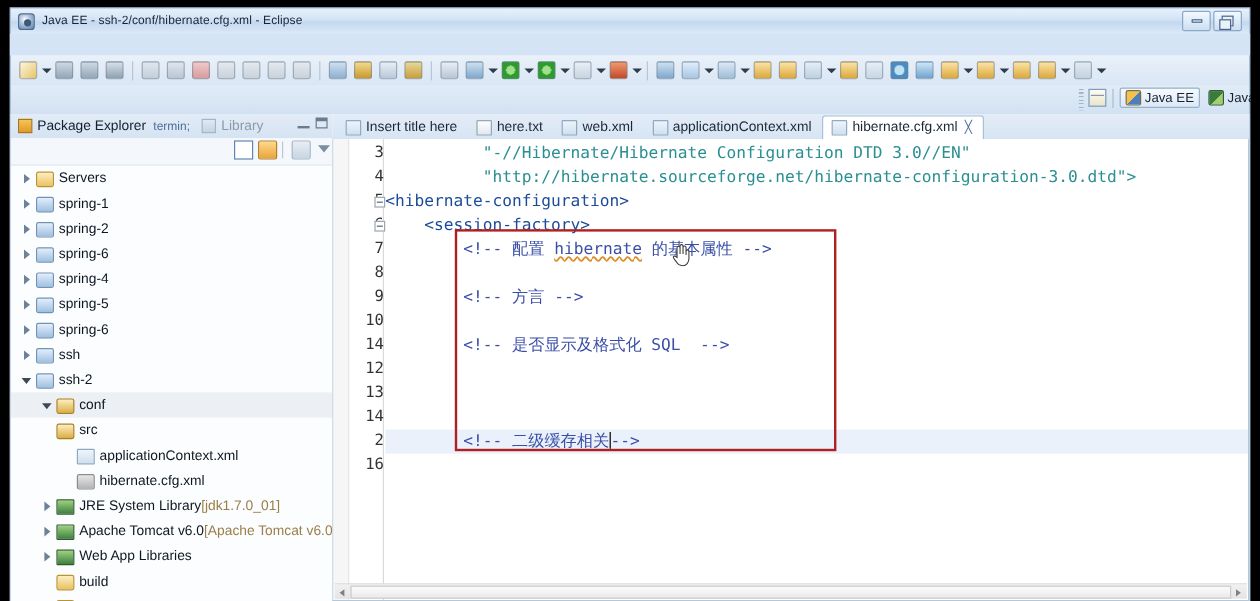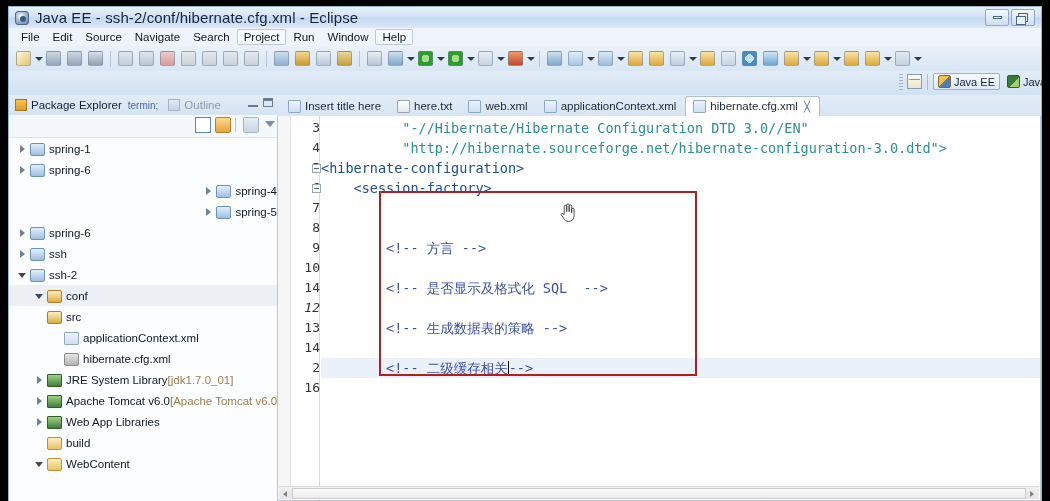--- a/index.html
+++ b/index.html
@@ -29,21 +29,21 @@
     width:14px; height:14px; margin-right:6px; margin-left:2px;
     border-radius:3px;
     background:radial-gradient(circle at 40% 35%, #ffffff 0%, #b0c4de 40%, #5b7fa6 100%);
     border:1px solid #4a6b8f;
     position:relative;
   }
   .app-ico:after {
     content:""; position:absolute; left:4px; top:4px; width:6px; height:6px;
     border-radius:50%; background:#3c5a78;
   }
-  .title-text { font-size:15px; color:#16243a; letter-spacing:.1px; }
+  .title-text { font-size:10px; color:#16243a; letter-spacing:.1px; }
   .win-btns { margin-left:auto; display:flex; gap:2px; padding-right:2px; }
   .win-btn {
     width:24px; height:17px; border:1px solid #8ba8c6; border-radius:2px;
     background:linear-gradient(to bottom,#f2f8ff,#cddff2);
     display:flex; align-items:center; justify-content:center;
   }
   .win-btn span { display:block; }
   .min-gl { width:9px; height:3px; border:1px solid #49678a; background:#e9f2fb; }
   .max-gl { width:10px; height:9px; border:1px solid #49678a; background:#e9f2fb; position:relative; }
   .max-gl:before { content:""; position:absolute; left:-3px; top:2px; width:8px; height:7px;
@@ -208,31 +208,20 @@
     <div class="win-btns">
       <div class="win-btn">
           <span class="min-gl"></span>
         </div>
       <div class="win-btn">
           <span class="max-gl"></span>
         </div>
     </div>
   </div>
 
-  <div class="menubar">
-    <div class="menu-item">File</div>
-    <div class="menu-item">Edit</div>
-    <div class="menu-item">Source</div>
-    <div class="menu-item">Navigate</div>
-    <div class="menu-item">Search</div>
-    <div class="menu-item framed">Project</div>
-    <div class="menu-item">Run</div>
-    <div class="menu-item">Window</div>
-    <div class="menu-item framed">Help</div>
-  </div>
 
   <div class="toolbar" id="toolbar">
       <span class="tbtn">
         <span class="gl" style="background: linear-gradient(135deg, rgb(253, 246, 221), rgb(230, 196, 106)); border: 1px solid rgba(110, 130, 150, 0.55);"></span>
       </span>
       <span class="arrow-dn"></span>
       <span class="tbtn">
         <span class="gl" style="background: linear-gradient(rgb(207, 217, 228), rgb(147, 166, 184)); border: 1px solid rgba(110, 130, 150, 0.55);"></span>
       </span>
       <span class="tbtn">
@@ -377,53 +366,63 @@
     <div class="sidebar">
 
       <div class="view-tabs">
         <div class="view-tab">
           <span style="display:inline-block;width:12px;height:12px;background:linear-gradient(#f6c453,#e09a2b);border:1px solid #a9761c;"></span>
           <span>Package Explorer</span>
           <span class="tab-x">	termin;</span>
         </div>
         <div class="view-tab inactive">
           <span style="display:inline-block;width:12px;height:12px;background:linear-gradient(#dfe9f3,#c3d4e6);border:1px solid #a3b6c9;"></span>
-          <span>Outline</span>
+          <span>Library</span>
         </div>
         <div class="vt-ctl">
           <span class="vt-min"></span>
           <span class="vt-max"></span>
         </div>
       </div>
 
       <div class="side-toolbar">
         <span class="stb" style="left:186px;border:1px solid #5e86b4;background:#fff;"></span>
         <span class="stb" style="left:206px;background:linear-gradient(#ffd98a,#e8a53c);border:1px solid #b5802a;border-radius:2px;"></span>
         <span class="stb" style="left:226px;width:1px;height:14px;background:#b9c7d5;top:3px;"></span>
         <span class="stb" style="left:234px;background:linear-gradient(#e8eef5,#c8d5e3);border:1px solid #a5b5c5;border-radius:2px;"></span>
         <span class="stb" style="left:256px;top:6px;height:0;width:0;border-left:5px solid transparent;border-right:5px solid transparent;border-top:6px solid #7a8ea1;"></span>
       </div>
 
       <div class="side-tree" id="side-tree">
           <div class="trow" style="padding-left: 8px;">
             <span class="exp closed"></span>
+            <span class="ticon" style="background: linear-gradient(rgb(253, 238, 192), rgb(233, 194, 100)); border: 1px solid rgb(189, 147, 49); border-radius: 2px; height: 13px; width: 15px; margin-top: 1px;"></span>
+            <span>Servers</span>
+          </div>
+          <div class="trow" style="padding-left: 8px;">
+            <span class="exp closed"></span>
             <span class="ticon" style="background: linear-gradient(rgb(227, 238, 251), rgb(159, 192, 224)); border: 1px solid rgb(111, 147, 181); border-radius: 2px; height: 13px; width: 15px; margin-top: 1px;"></span>
             <span>spring-1</span>
           </div>
           <div class="trow" style="padding-left: 8px;">
             <span class="exp closed"></span>
             <span class="ticon" style="background: linear-gradient(rgb(227, 238, 251), rgb(159, 192, 224)); border: 1px solid rgb(111, 147, 181); border-radius: 2px; height: 13px; width: 15px; margin-top: 1px;"></span>
+            <span>spring-2</span>
+          </div>
+          <div class="trow" style="padding-left: 8px;">
+            <span class="exp closed"></span>
+            <span class="ticon" style="background: linear-gradient(rgb(227, 238, 251), rgb(159, 192, 224)); border: 1px solid rgb(111, 147, 181); border-radius: 2px; height: 13px; width: 15px; margin-top: 1px;"></span>
             <span>spring-6</span>
           </div>
-          <div class="trow" style="padding-left: 8px; justify-content: flex-end;">
+          <div class="trow" style="padding-left: 8px;">
             <span class="exp closed"></span>
             <span class="ticon" style="background: linear-gradient(rgb(227, 238, 251), rgb(159, 192, 224)); border: 1px solid rgb(111, 147, 181); border-radius: 2px; height: 13px; width: 15px; margin-top: 1px;"></span>
             <span>spring-4</span>
           </div>
-          <div class="trow" style="padding-left: 8px; justify-content: flex-end;">
+          <div class="trow" style="padding-left: 8px;">
             <span class="exp closed"></span>
             <span class="ticon" style="background: linear-gradient(rgb(227, 238, 251), rgb(159, 192, 224)); border: 1px solid rgb(111, 147, 181); border-radius: 2px; height: 13px; width: 15px; margin-top: 1px;"></span>
             <span>spring-5</span>
           </div>
           <div class="trow" style="padding-left: 8px;">
             <span class="exp closed"></span>
             <span class="ticon" style="background: linear-gradient(rgb(227, 238, 251), rgb(159, 192, 224)); border: 1px solid rgb(111, 147, 181); border-radius: 2px; height: 13px; width: 15px; margin-top: 1px;"></span>
             <span>spring-6</span>
           </div>
           <div class="trow" style="padding-left: 8px;">
@@ -521,37 +520,38 @@
             <div class="lnum" style="top: 22px; width: 28px; right: 782px; position: absolute; left: 14px;">4</div>
             <div class="lnum" style="top: 42px; width: 28px; right: 782px; position: absolute; left: 14px;">5</div>
             <div class="fold" style="top: 48px;"></div>
             <div class="lnum" style="top: 62px; width: 28px; right: 782px; position: absolute; left: 14px;">6</div>
             <div class="fold" style="top: 68px;"></div>
             <div class="lnum" style="top: 82px; width: 28px; right: 782px; position: absolute; left: 14px;">7</div>
             <div class="lnum" style="top: 102px; width: 28px; right: 782px; position: absolute; left: 14px;">8</div>
             <div class="lnum" style="top: 122px; width: 28px; right: 782px; position: absolute; left: 14px;">9</div>
             <div class="lnum" style="top: 142px; width: 28px; right: 782px; position: absolute; left: 14px;">10</div>
             <div class="lnum" style="top: 162px; width: 28px; right: 782px; position: absolute; left: 14px;">14</div>
-            <div class="lnum" style="top: 182px; width: 28px; right: 740px; position: absolute; left: 14px; font-style: italic;">12</div>
+            <div class="lnum" style="top: 182px; width: 28px; right: 740px; position: absolute; left: 14px;">12</div>
             <div class="lnum" style="top: 202px; width: 28px; right: 782px; position: absolute; left: 14px;">13</div>
             <div class="lnum" style="top: 222px; width: 28px; right: 782px; position: absolute; left: 14px;">14</div>
             <div class="lnum" style="top: 242px; width: 28px; right: 782px; position: absolute; left: 14px;">2</div>
             <div class="lnum" style="top: 262px; width: 28px; right: 782px; position: absolute; left: 14px;">16</div>
           </div>
         <div class="code-layer" id="code-layer">
             <div class="cline" style="top: 2px;"><span>          </span><span class="s-str">"-//Hibernate/Hibernate Configuration DTD 3.0//EN"</span></div>
             <div class="cline" style="top: 22px;"><span>          </span><span class="s-str">"http://hibernate.sourceforge.net/hibernate-configuration-3.0.dtd"&gt;</span></div>
             <div class="cline" style="top: 62px;"><span>    </span><span class="s-tag">&lt;session-factory&gt;</span></div>
             <div class="cline" style="top: 42px;"><span></span><span class="s-tag">&lt;hibernate-configuration&gt;</span></div>
+            <div class="cline" style="top: 82px;"><span>        </span><span class="s-cmt">&lt;!-- 配置 </span><span class="s-cmt spell">hibernate</span><span class="s-cmt"> 的基本属性 --&gt;</span></div>
             <div class="cline" style="top: 102px;"><span></span></div>
             <div class="cline" style="top: 122px;"><span>        </span><span class="s-cmt">&lt;!-- 方言 --&gt;</span></div>
             <div class="cline" style="top: 142px;"><span></span></div>
             <div class="cline" style="top: 162px;"><span>        </span><span class="s-cmt">&lt;!-- 是否显示及格式化 SQL  --&gt;</span></div>
             <div class="cline" style="top: 182px;"><span></span></div>
-            <div class="cline" style="top: 202px;"><span>        </span><span class="s-cmt">&lt;!-- 生成数据表的策略 --&gt;</span></div>
+            <div class="cline" style="top: 202px;"><span>        </span></div>
             <div class="cline" style="top: 222px;"><span></span></div>
             <div class="cline cur-line" style="top: 242px;"><span>        </span><span class="s-cmt">&lt;!-- 二级缓存相关</span><span class="cursor-bar"></span><span class="s-cmt">--&gt;</span></div>
             <div class="cline" style="top: 262px;"><span></span></div>
           </div>
 
         <div class="redbox" style="left:101px; top:75px; width:318px; height:185px;"></div>
 
         <svg class="hand-cursor" style="left:281px; top:86px;" viewBox="0 0 18 20">
           <path d="M5.2 12.5 V4.4a1.25 1.25 0 0 1 2.5 0V9.6 V3.1a1.25 1.25 0 0 1 2.5 0V9.6 V4.2a1.25 1.25 0 0 1 2.5 0V10.6 V7.4a1.2 1.2 0 0 1 2.4 0v6.1c0 3.3-2 5.9-5.2 5.9-3 0-4.3-1.3-5.3-3.2L2.3 13c-.5-1 .5-2 1.5-1.4z" fill="#ffffff" stroke="#3a3a3a" stroke-width="0.9"></path>
         </svg>

